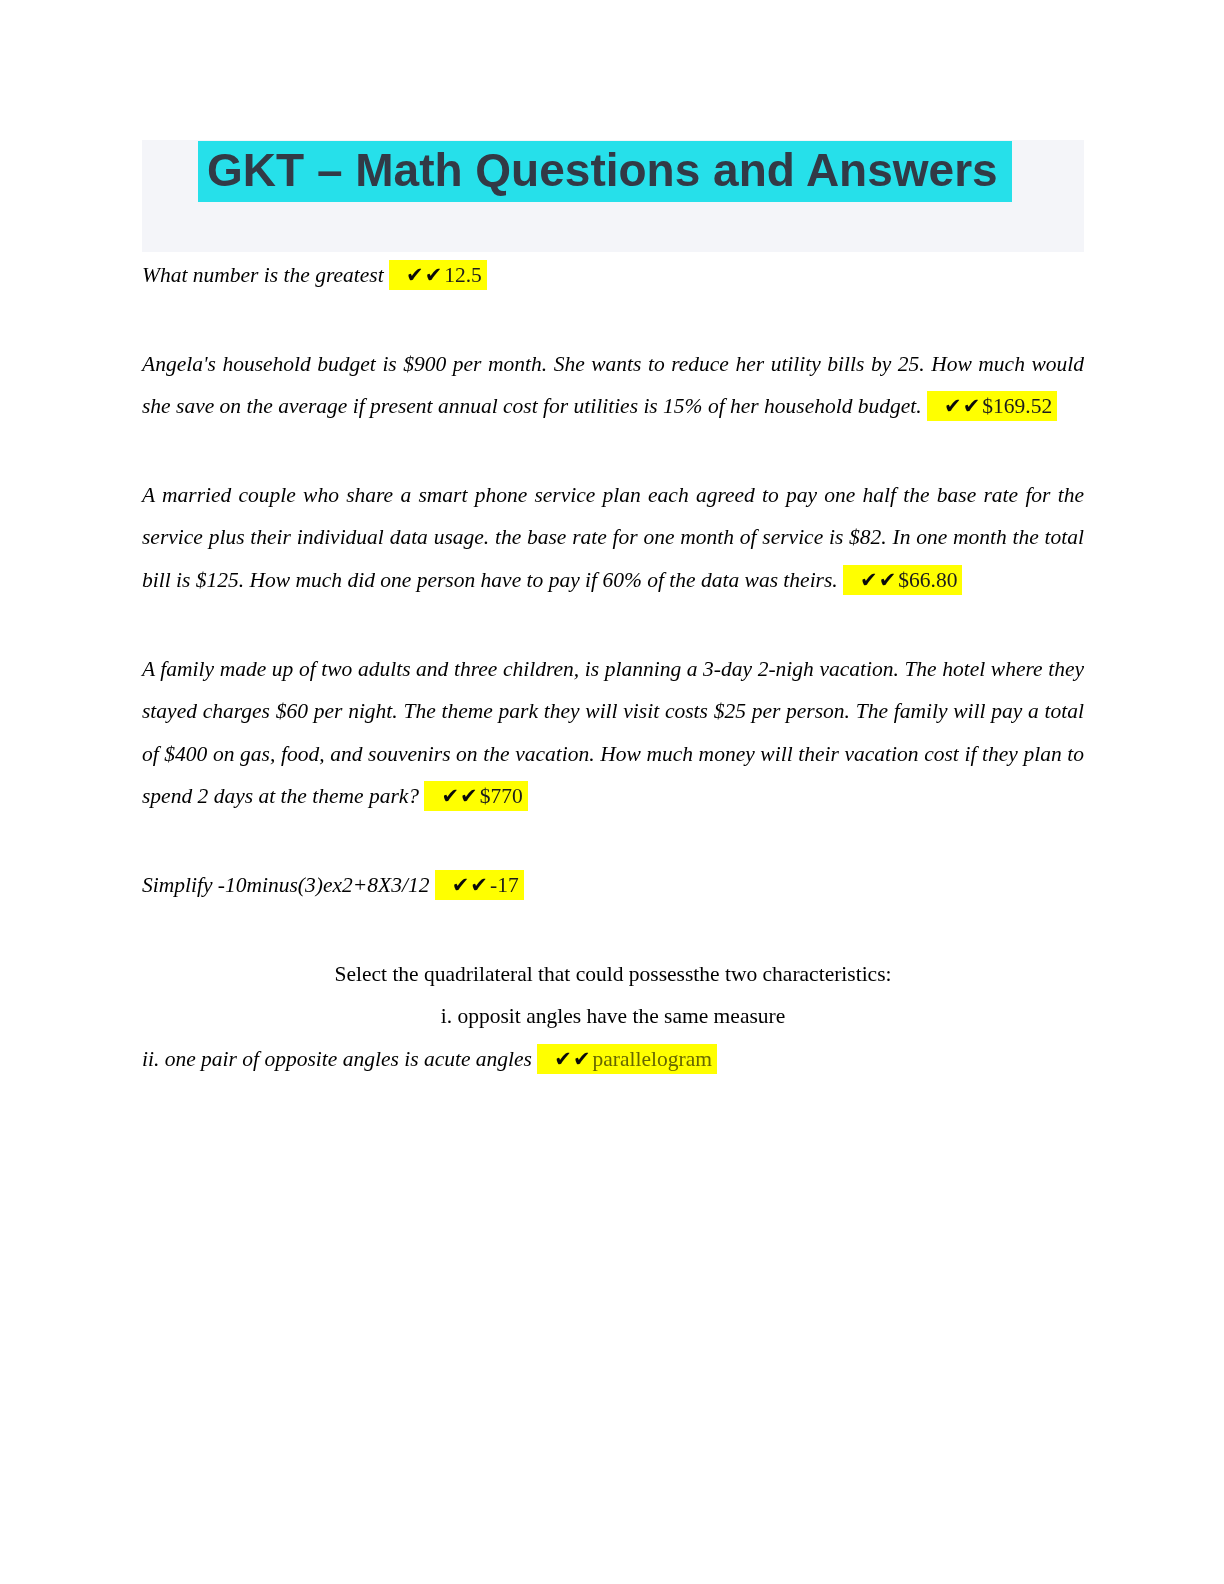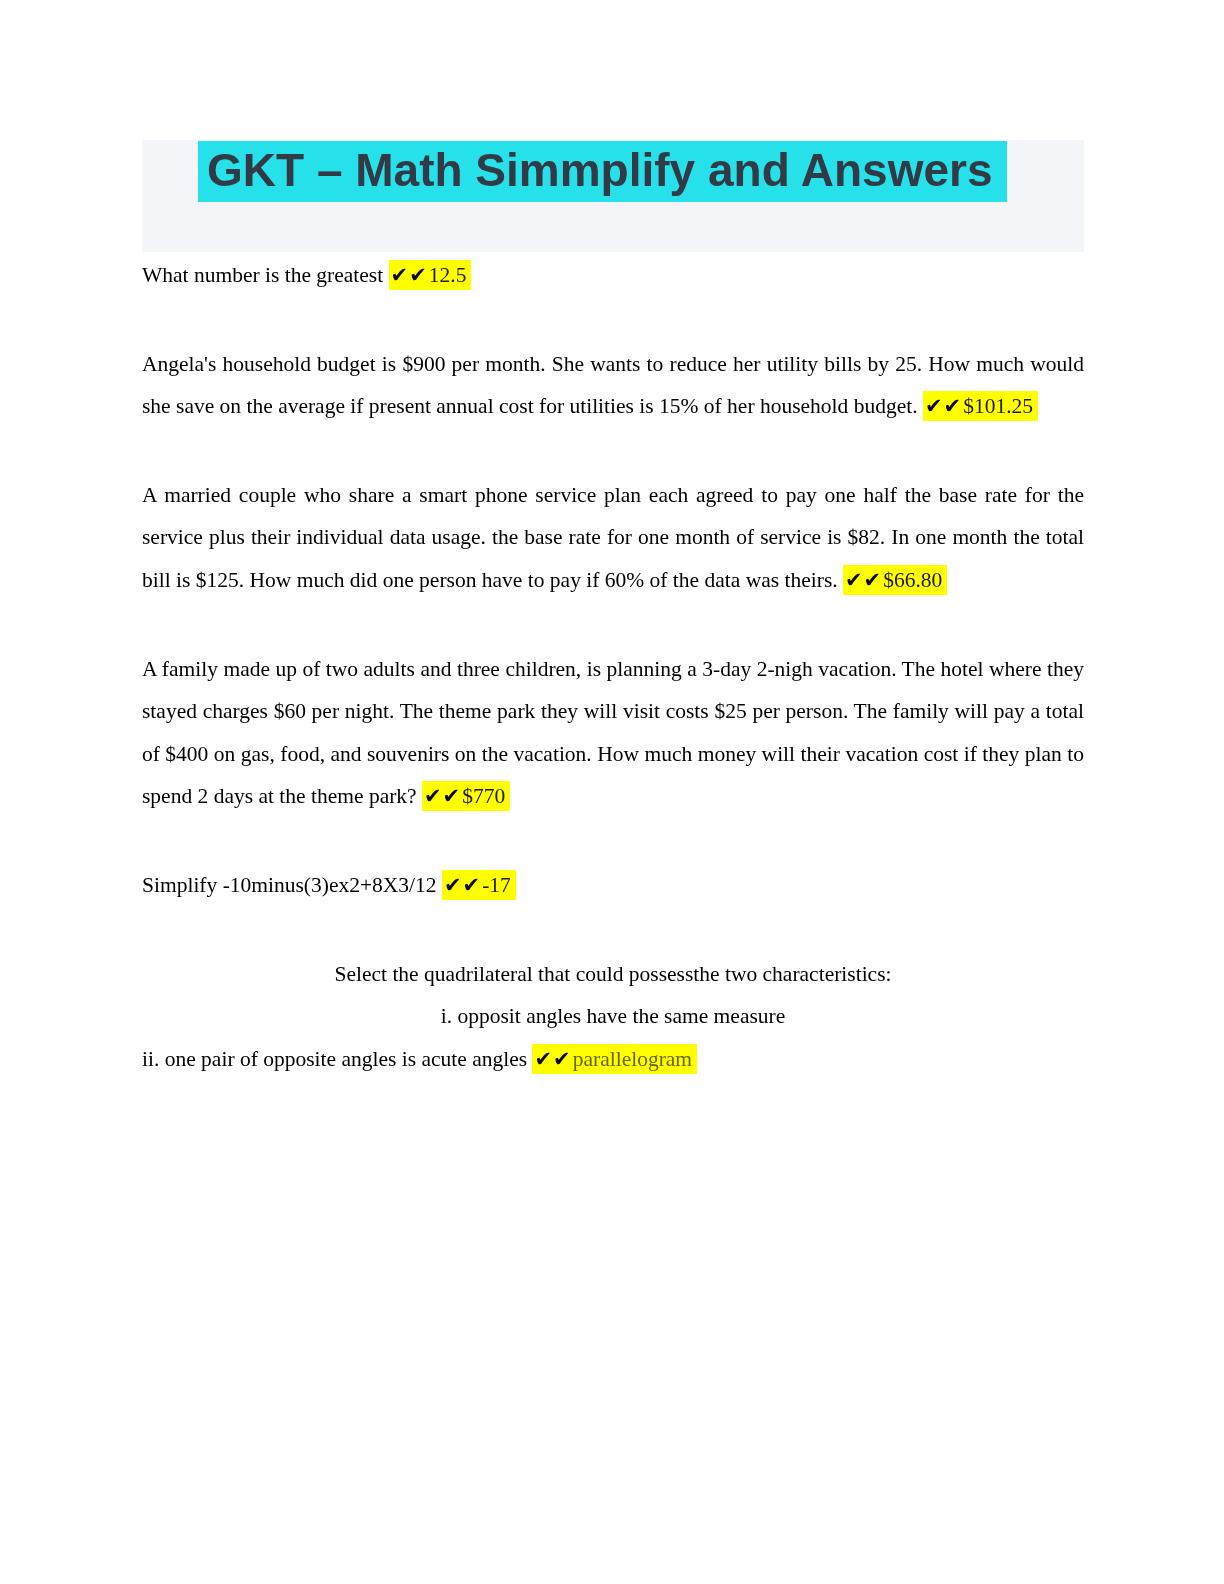--- a/index.html
+++ b/index.html
@@ -38,47 +38,47 @@
     font-size: 21.5px;
     line-height: 42.6px;
     text-align: justify;
     margin-bottom: 46px;
     color: var(--body-text, #000);
   }
   .question .pre-line {
     display: block;
     text-align: center;
   }
-  .question .last-line-start { white-space: normal; }
+  .question .last-line-start { white-space: normal; font-style: italic; }
   mark.answer-hl {
     background: var(--answer-hl, #ffff00);
-    padding: 3px 5px 3px 2px;
+    padding: 3px 5px 3px 17px;
     white-space: nowrap;
   }
   .check {
     font-family: "DejaVu Sans", sans-serif;
     font-weight: bold;
     font-size: 21px;
     color: #0a0a0a;
     letter-spacing: 1px;
     margin-right: 1px;
   }
   .answer {
     font-family: "Liberation Serif", serif;
     font-size: 21.5px;
   }
 </style>
 </head>
 <body>
 
 <div class="page">
   <div class="title-band">
-    <h1 class="doc-title">GKT – Math Simmplify and Answers</h1>
+    <h1 class="doc-title">GKT – Math Questions and Answers</h1>
   </div>
   <div class="content">
       <p class="question"><span class="last-line-start">What number is the greatest </span><mark class="answer-hl"><span class="check">✔✔</span><span class="answer" style="color: rgb(28, 28, 28);">12.5</span></mark></p>
-      <p class="question"><span class="last-line-start">Angela's household budget is $900 per month. She wants to reduce her utility bills by 25. How much would she save on the average if present annual cost for utilities is 15% of her household budget. </span><mark class="answer-hl"><span class="check">✔✔</span><span class="answer" style="color: rgb(28, 28, 28);">$101.25</span></mark></p>
+      <p class="question"><span class="last-line-start">Angela's household budget is $900 per month. She wants to reduce her utility bills by 25. How much would she save on the average if present annual cost for utilities is 15% of her household budget. </span><mark class="answer-hl"><span class="check">✔✔</span><span class="answer" style="color: rgb(28, 28, 28);">$169.52</span></mark></p>
       <p class="question"><span class="last-line-start">A married couple who share a smart phone service plan each agreed to pay one half the base rate for the service plus their individual data usage. the base rate for one month of service is $82. In one month the total bill is $125. How much did one person have to pay if 60% of the data was theirs. </span><mark class="answer-hl"><span class="check">✔✔</span><span class="answer" style="color: rgb(28, 28, 28);">$66.80</span></mark></p>
       <p class="question"><span class="last-line-start">A family made up of two adults and three children, is planning a 3-day 2-nigh vacation. The hotel where they stayed charges $60 per night. The theme park they will visit costs $25 per person. The family will pay a total of $400 on gas, food, and souvenirs on the vacation. How much money will their vacation cost if they plan to spend 2 days at the theme park? </span><mark class="answer-hl"><span class="check">✔✔</span><span class="answer" style="color: rgb(28, 28, 28);">$770</span></mark></p>
       <p class="question"><span class="last-line-start">Simplify -10minus(3)ex2+8X3/12 </span><mark class="answer-hl"><span class="check">✔✔</span><span class="answer" style="color: rgb(28, 28, 28);">-17</span></mark></p>
       <p class="question"><span class="pre-line">Select the quadrilateral that could possessthe two characteristics:</span><span class="pre-line">i. opposit angles have the same measure</span><span class="last-line-start">ii. one pair of opposite angles is acute angles </span><mark class="answer-hl"><span class="check">✔✔</span><span class="answer" style="color: rgb(102, 102, 0);">parallelogram</span></mark></p>
     </div>
 </div>
 
 </body></html>

